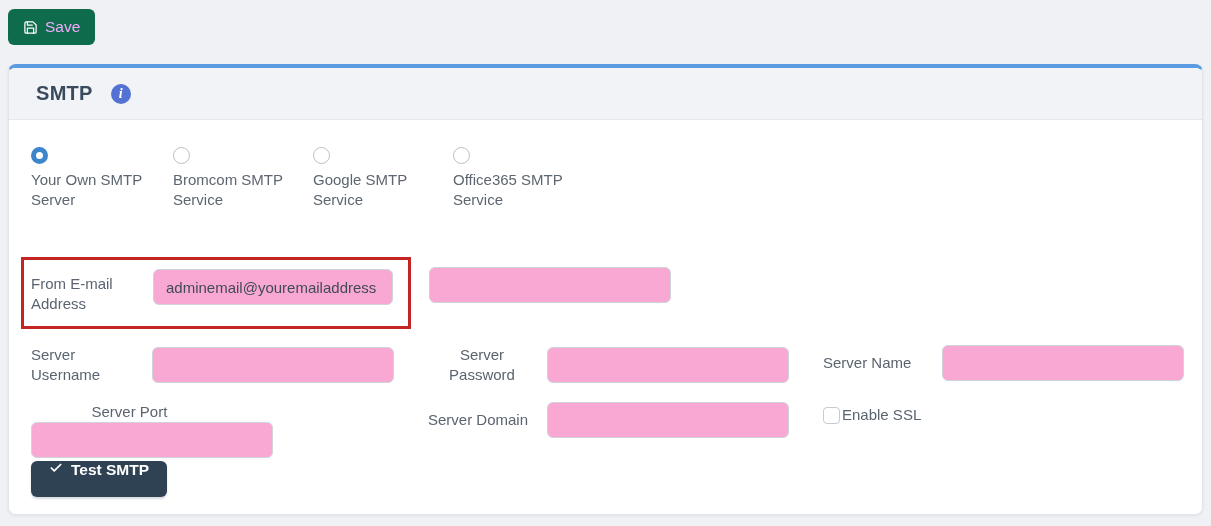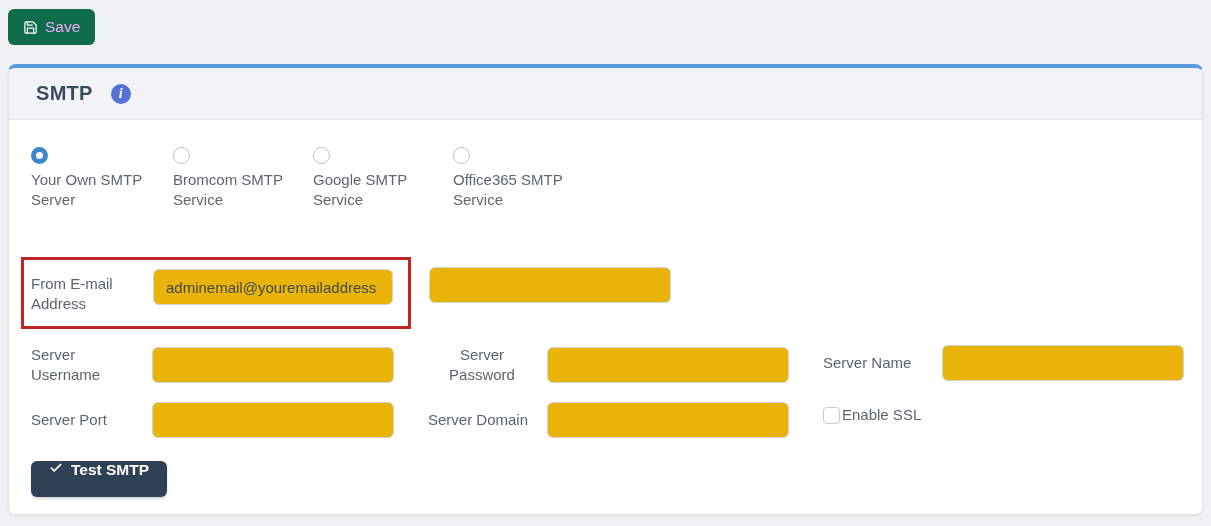--- a/index.html
+++ b/index.html
@@ -55,21 +55,21 @@
     border:1px solid #b9c0c7; background:#fff; margin-bottom:6px;
   }
   .radio-item.selected .radio-circle { border:5px solid #3d86cc; }
   .radio-label { font-size:15px; color:#5d6670; line-height:20px; }
 
   
   .field { position:absolute; display:flex; align-items:center; }
   .field-label { font-size:15px; color:#5a6470; line-height:20px; flex:none; }
   .tb {
     height:36px; border:1px solid #ced4da; border-radius:6px;
-    background:#eab308; font-family:"Liberation Sans", sans-serif;
+    background:#f9a8d4; font-family:"Liberation Sans", sans-serif;
     font-size:15px; color:#414b55; padding:0 12px; outline:none;
     flex:none;
   }
   .highlight-box {
     position:absolute; left:12px; top:137px; width:390px; height:72px;
     border:3px solid #c32424; pointer-events:none; z-index:5;
   }
   .checkbox {
     width:17px; height:17px; border:1px solid #c5cbd2; border-radius:4px;
     background:#fff; flex:none; cursor:pointer;
@@ -142,21 +142,21 @@
     </div>
     <div class="field" style="left:418px; top:225px;">
       <div class="field-label" style="width:110px; margin-right:10px;text-align:center;">Server Password</div>
       <input class="tb" style="width: 242px;" type="text" value="">
     </div>
     <div class="field" style="left:814px; top:225px;">
       <div class="field-label" style="width:109px; margin-right:10px;">Server Name</div>
       <input class="tb" style="width: 242px;" type="text" value="">
     </div>
 
-    <div class="field" style="left:22px; top:282px;">
+    <div class="field" style="left:22px; top:282px;flex-direction:column;">
       <div class="field-label" style="width:111px; margin-right:10px;">Server Port</div>
       <input class="tb" style="width: 242px;" type="text" value="">
     </div>
     <div class="field" style="left:419px; top:282px;">
       <div class="field-label" style="width:109px; margin-right:10px;">Server Domain</div>
       <input class="tb" style="width: 242px;" type="text" value="">
     </div>
     <div class="field" style="left:814px; top:285px; gap:2px;">
       <div class="checkbox"></div>
       <div class="field-label">Enable SSL</div>

